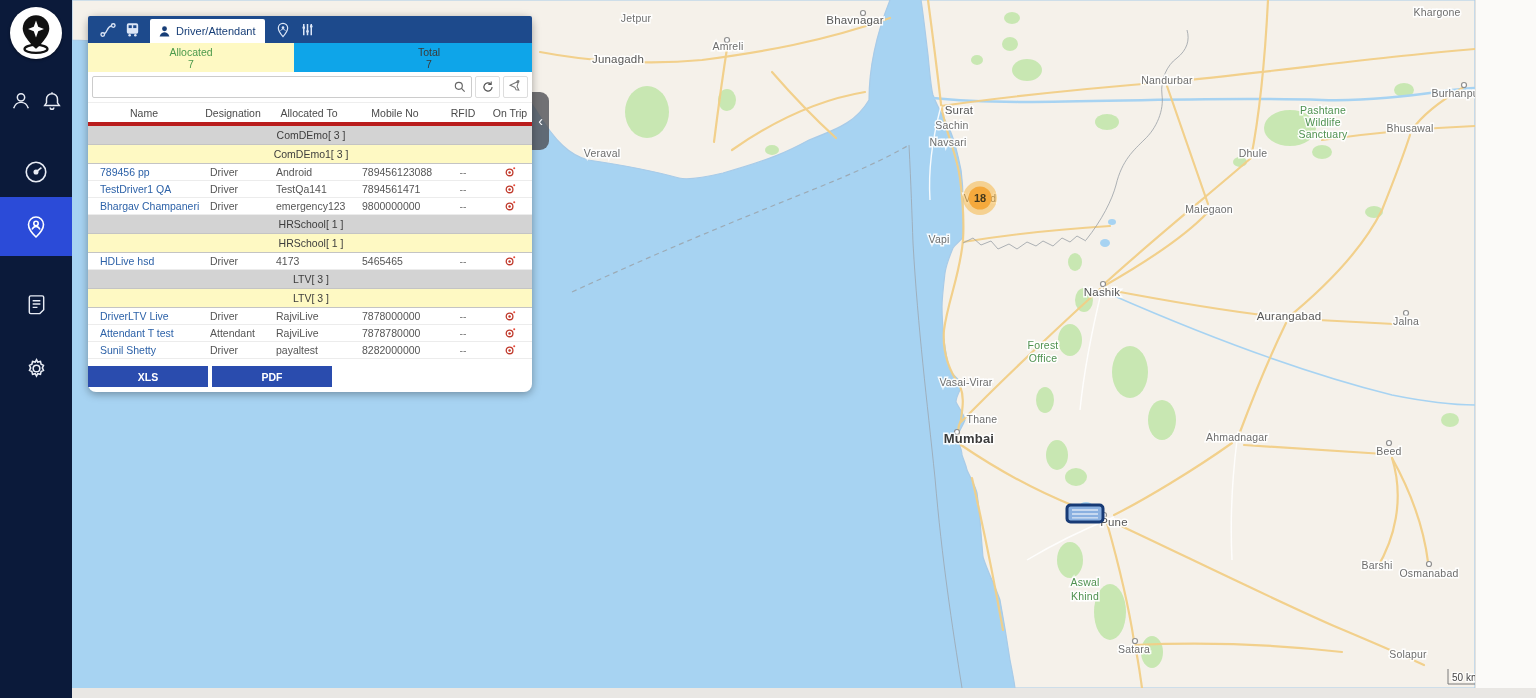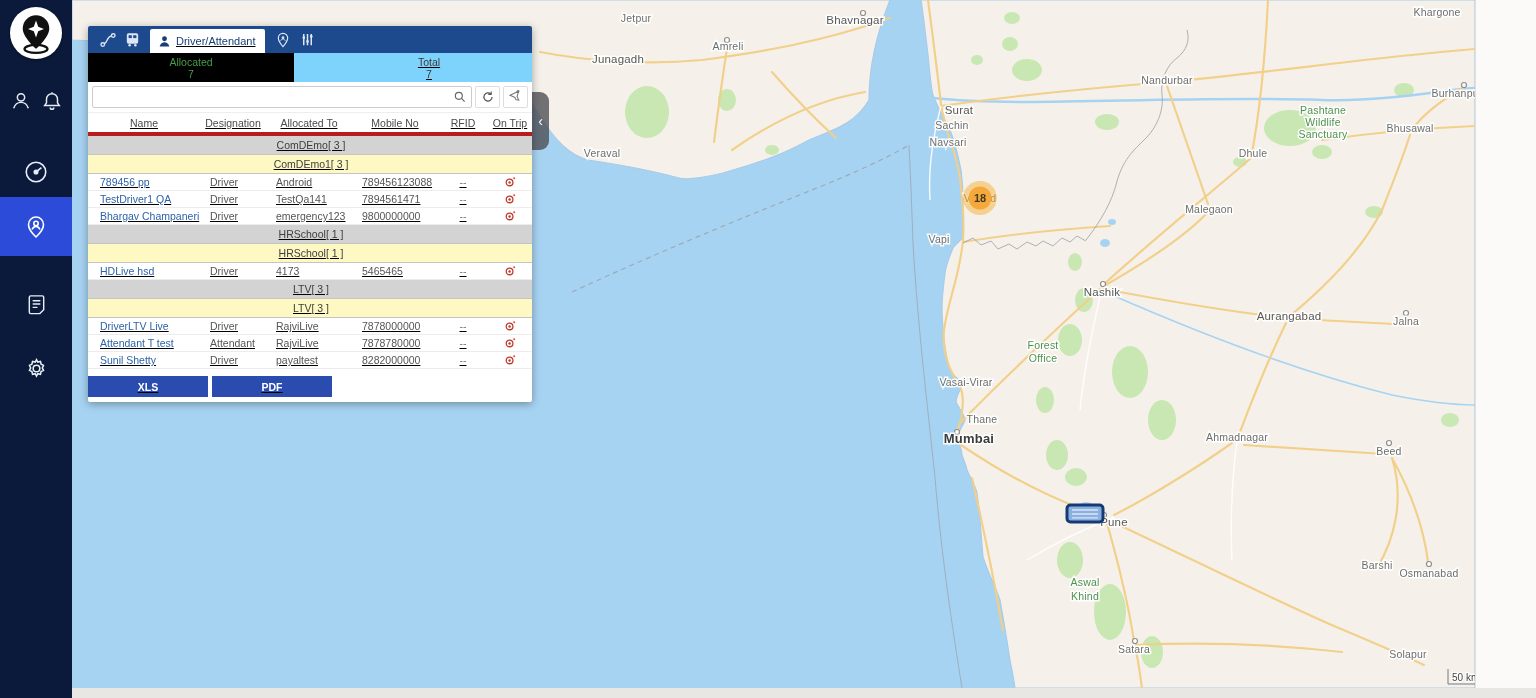--- a/index.html
+++ b/index.html
@@ -19,29 +19,29 @@
   .right-strip { position:absolute; left:1475px; top:0; width:61px; height:688px; background:#fbfaf8; border-left:1px solid #e3e1de; z-index:5; }
   .bottom-strip { position:absolute; left:72px; top:688px; width:1464px; height:10px; background:#e9e7e4; z-index:6; }
   .ml { paint-order:stroke; stroke:rgba(255,255,255,.9); stroke-width:3px; fill:#6d6d6d; font-size:10.5px; text-anchor:middle; letter-spacing:.2px; font-family:"Liberation Sans",sans-serif; }
   .ml.city { font-size:11.5px; fill:#575757; }
   .ml.green { fill:#4f9150; }
   .ml.bold { font-size:13px; font-weight:bold; fill:#3b3b3b; }
   .scaletxt { font-size:10px; fill:#454545; paint-order:stroke; stroke:rgba(255,255,255,.85); stroke-width:2.5px; font-family:"Liberation Sans",sans-serif; }
   .cluster-num { font-size:11px; font-weight:bold; fill:#45391c; text-anchor:middle; font-family:"Liberation Sans",sans-serif; }
 
   
-  .panel { position:absolute; left:88px; top:26px; width:444px; height:376px; background:#fff; z-index:40; box-shadow:0 2px 8px rgba(0,0,0,.35); display:flex; flex-direction:column; border-radius:2px;text-decoration:underline; }
+  .panel { position:absolute; left:88px; top:16px; width:444px; height:376px; background:#fff; z-index:40; box-shadow:0 2px 8px rgba(0,0,0,.35); display:flex; flex-direction:column; border-radius:8px; }
   .panel-tabs { height:27px; background:#1d4a8c; display:flex; align-items:flex-end; padding-left:8px; border-radius:2px 2px 0 0; }
   .ticon { display:flex; align-items:center; justify-content:center; width:24px; height:27px; cursor:pointer; }
   .tab-active { background:#fff; height:24px; display:flex; align-items:center; gap:5px; padding:0 10px 0 8px; margin:0 6px; border-radius:2px 2px 0 0; color:#173e77; font-size:11px; cursor:pointer; }
   .stats { display:flex; height:29px; }
   .stat { flex:1; display:flex; flex-direction:column; align-items:center; justify-content:center; font-size:10.5px; line-height:12px; }
-  .stat.allocated { background:#000000; color:#4c9a4c; }
+  .stat.allocated { background:#fef9c3; color:#4c9a4c; }
   .stat.notallocated { background:#fadbe1; color:#e05c68; }
-  .stat.total { background:#7dd3fc; color:#3a3a3a;padding-left:32px; }
+  .stat.total { background:#0ea5e9; color:#3a3a3a;padding-left:32px; }
   .searchbar { display:flex; align-items:center; padding:4px 4px; gap:3px; border-bottom:1px solid #eee; }
   .search-box { flex:1; height:22px; border:1px solid #ccc; border-radius:2px; display:flex; align-items:center; padding:0 4px; }
   .search-box input { flex:1; border:0; outline:none; font-size:11px; height:18px; font-family:"Liberation Sans",sans-serif; }
   .icon-btn { width:25px; height:22px; border:1px solid #ddd; border-radius:2px; background:#fff; display:flex; align-items:center; justify-content:center; cursor:pointer; }
   .thead, .row { display:grid; grid-template-columns:112px 66px 86px 86px 50px 44px; align-items:center; }
   .thead { height:23px; font-size:10.5px; color:#4a4a4a; border-bottom:4px solid #b91c1c; }
   .thead span { text-align:center; }
   .tbody { flex:1; overflow:hidden; }
   .row { height:17px; font-size:10.5px; color:#555; border-bottom:1px solid #ececec; background:#fff; cursor:pointer; }
   .row .c { padding-left:10px; white-space:nowrap; overflow:hidden; }

